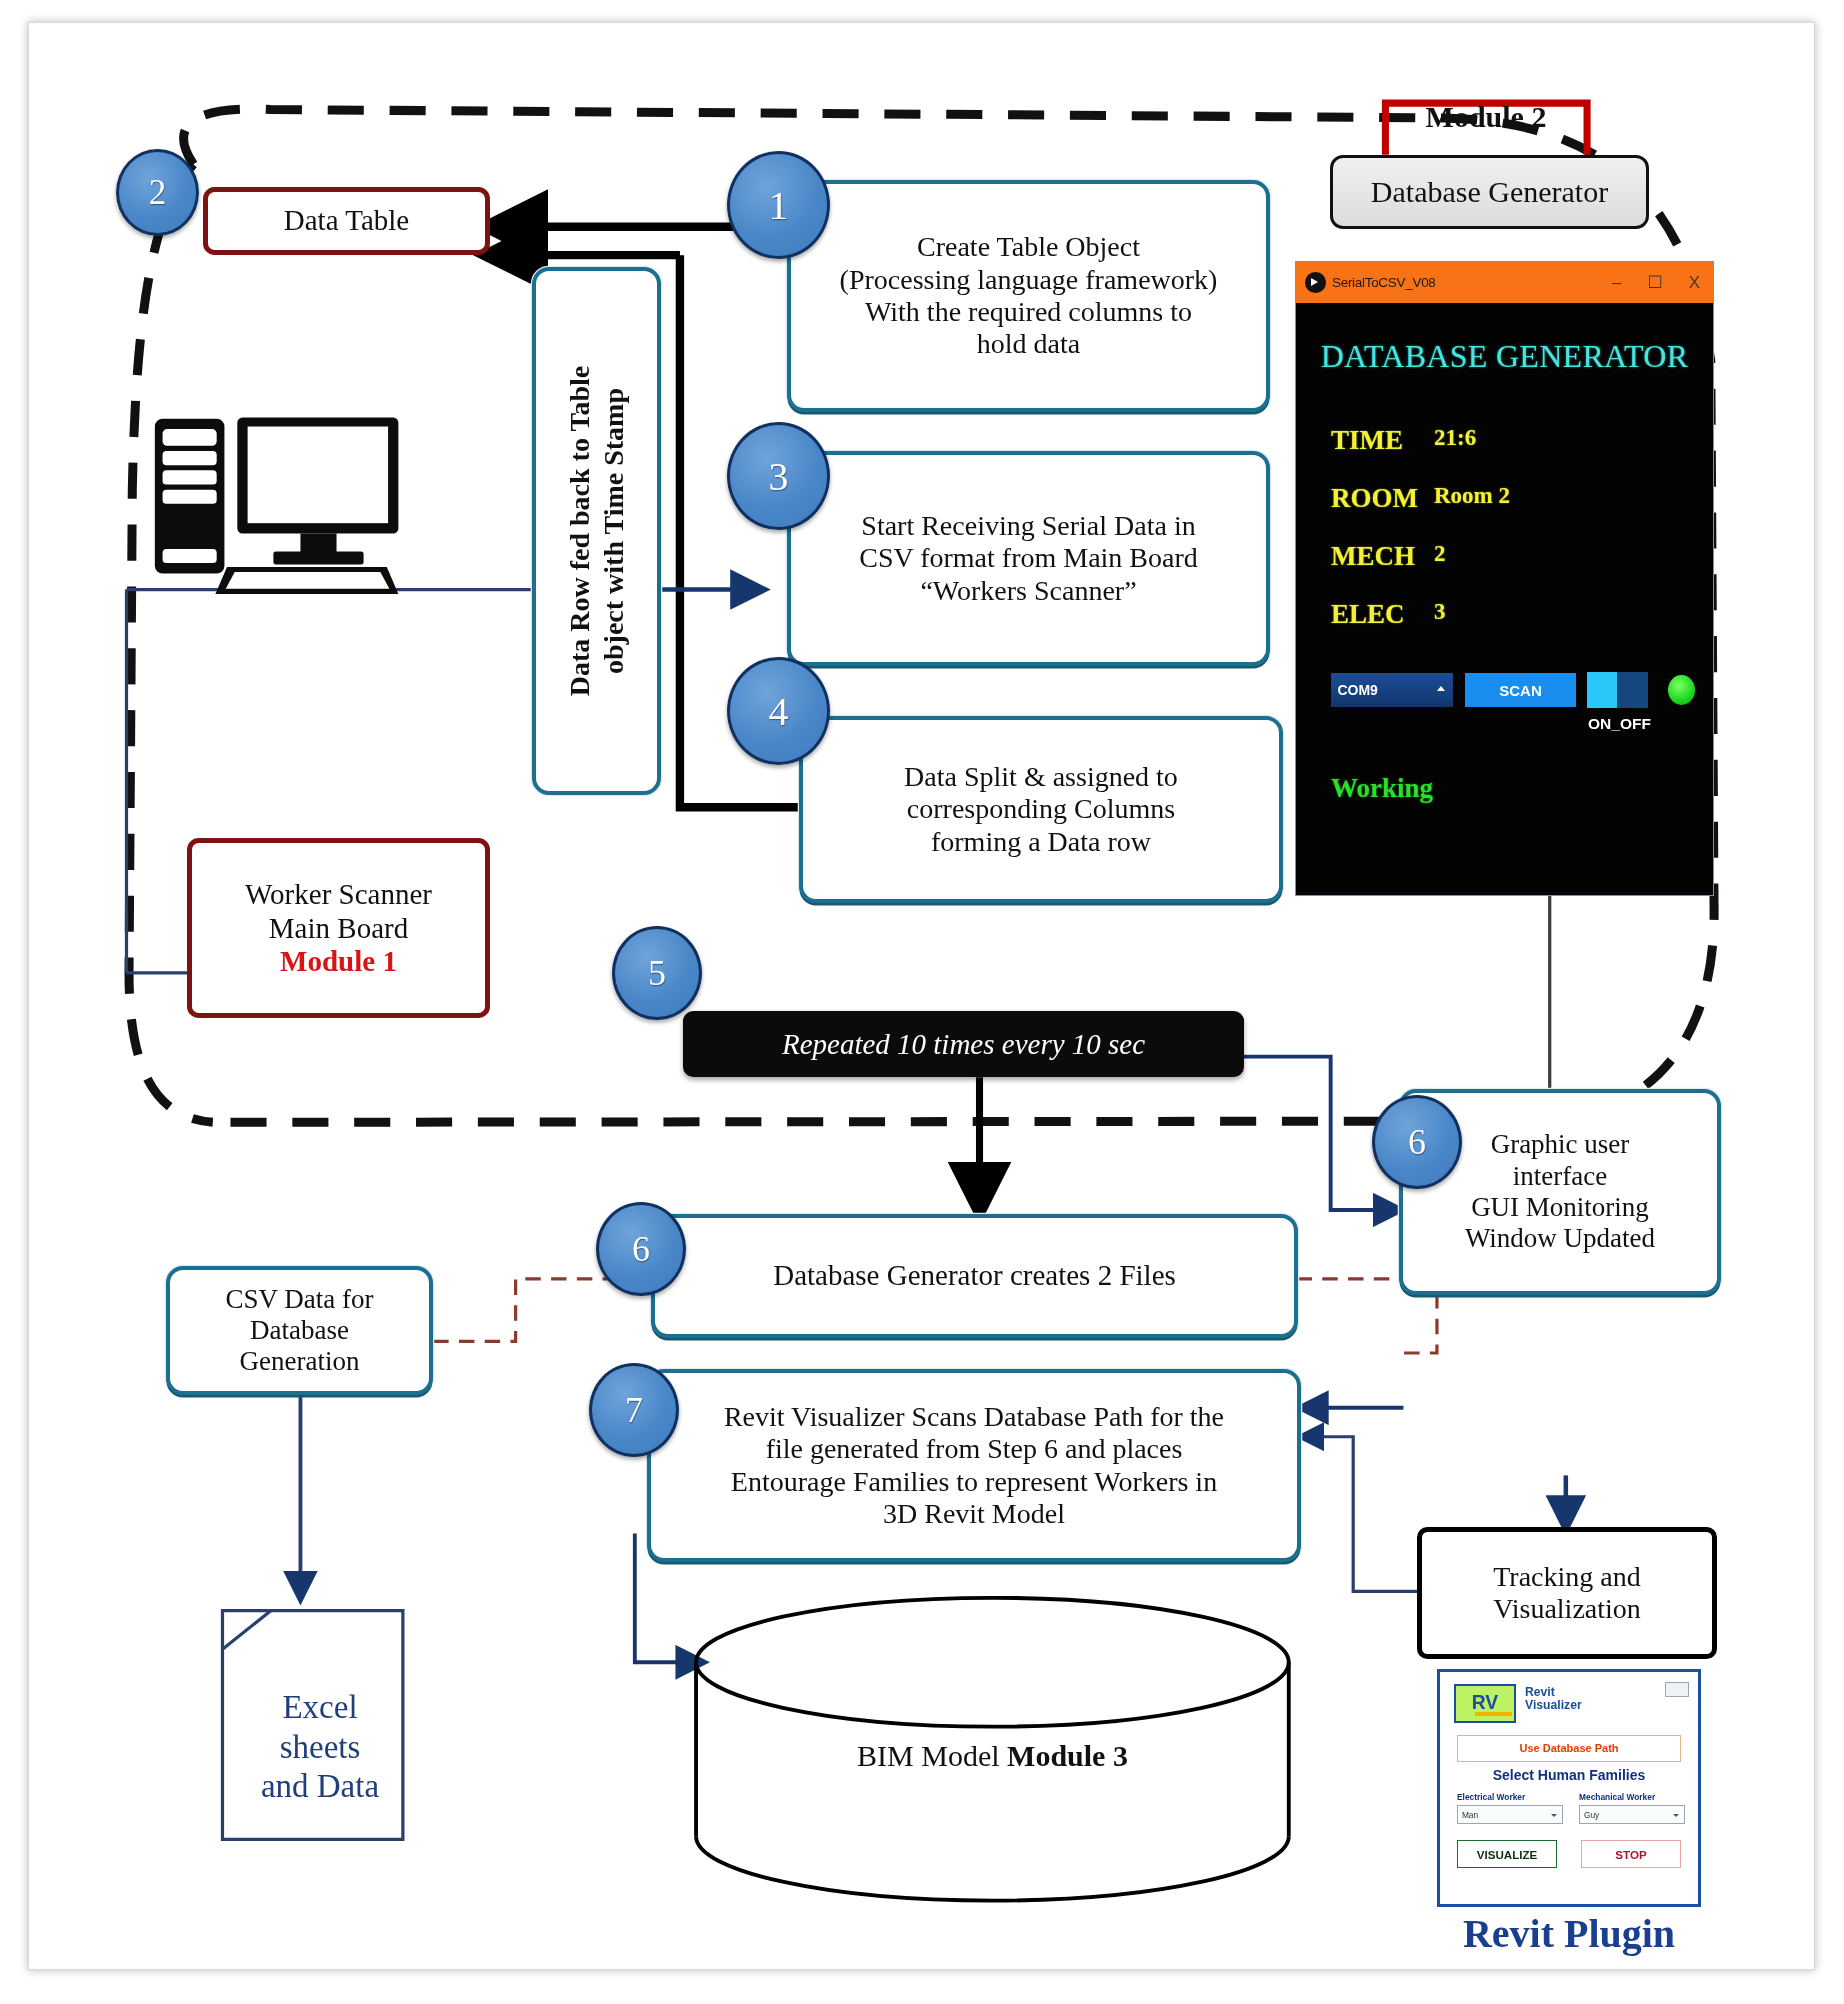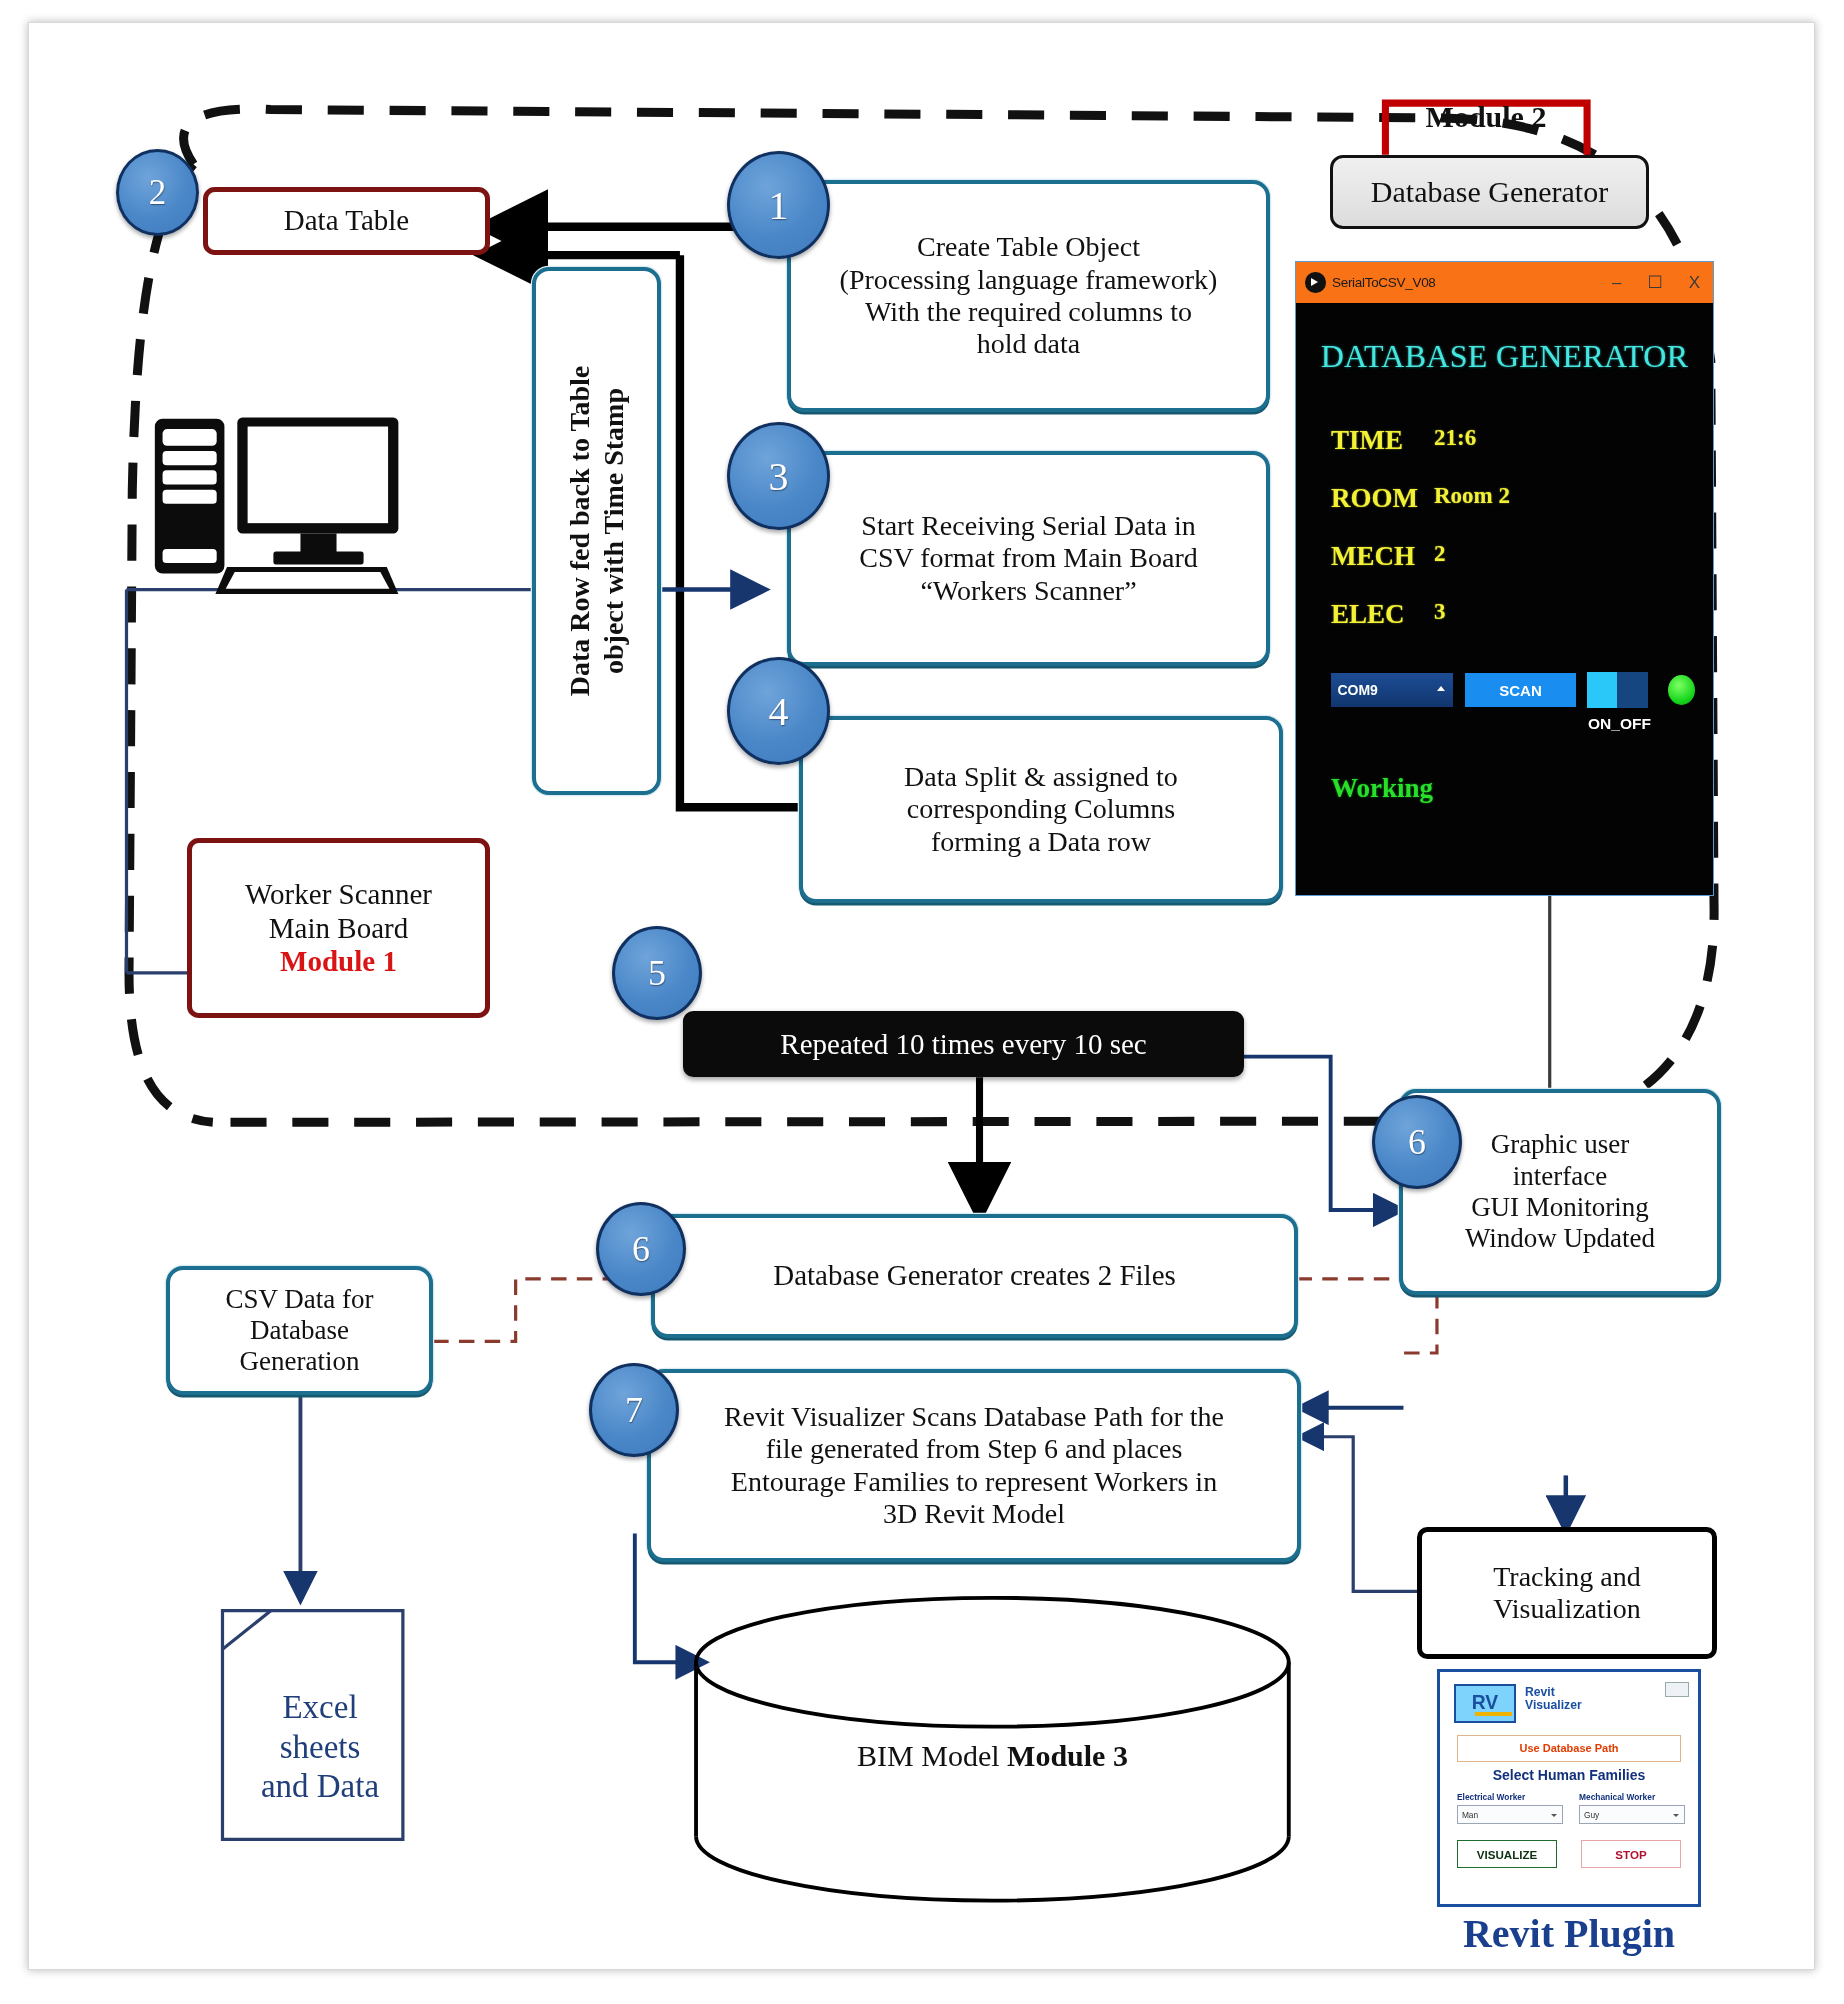--- a/index.html
+++ b/index.html
@@ -89,21 +89,21 @@
   #led{position:absolute;left:372px;top:372px;width:27px;height:30px;border-radius:50%;
         background:radial-gradient(circle at 40% 35%,#7dff62,#13d41a 65%,#0aa112);}
   #status{position:absolute;left:35px;top:470px;color:#27e02a;
         font-family:"Liberation Serif",serif;font-size:27px;font-weight:bold;
         text-shadow:0 0 2.6px rgba(39,224,42,.5);}
 
   
   #revit-panel{position:absolute;box-sizing:border-box;background:#ffffff;
         border:3.9px solid #1a4fa0;z-index:25;}
   #rv-logo{position:absolute;left:14px;top:11.6px;width:62px;height:39px;
-        border:2.6px solid #1a4fa0;box-sizing:border-box;background:#7dd3fc;
+        border:2.6px solid #1a4fa0;box-sizing:border-box;background:#bef264;
         display:flex;align-items:center;justify-content:center;
         color:#1a4fa0;font-family:"Liberation Sans",sans-serif;font-weight:bold;font-size:19.3px;}
   #rv-logo-bar{position:absolute;left:19.3px;bottom:4.5px;width:37px;height:4.5px;background:#f0b400;}
   #rv-title{position:absolute;left:85px;top:14px;color:#1a4fa0;
         font-family:"Liberation Sans",sans-serif;font-weight:bold;font-size:12.2px;line-height:1.1;}
   #rv-min{position:absolute;right:9px;top:10.3px;width:22px;height:13px;border:0.6px solid #9aa;
         background:#eef1f5;}
   #rv-dbpath{position:absolute;left:17px;top:63px;right:17px;height:24.5px;border:1.3px solid #e0b48a;
         display:flex;align-items:center;justify-content:center;color:#e23b00;
         font-family:"Liberation Sans",sans-serif;font-weight:bold;font-size:11px;}
@@ -289,21 +289,21 @@
     </span>
   </div>
 
   <div class="node darkred" style="left:187px;top:838px;width:303px;height:180px;flex-direction:column;">
     <span class="nodetext" style="font-size:29px;">Worker Scanner</span>
     <span class="nodetext" style="font-size:29px;">Main Board</span>
     <span style="font-size:29px;color:#d91414;font-weight:bold;">Module 1</span>
   </div>
 
   <div class="circ" style="left:612px;top:926px;width:84px;height:88px;font-size:36px;">5</div>
-  <div id="repeat-banner" style="left:683px;top:1011px;width:561px;height:66px;font-size:29px;">Repeated 10 times every 10 sec</div>
+  <div id="repeat-banner" style="left:683px;top:1011px;width:561px;height:66px;font-size:29px;font-style:italic;">Repeated 10 times every 10 sec</div>
 
   <div class="circ" style="left:1372px;top:1095px;width:84px;height:88px;font-size:36px;">6</div>
   <div class="node teal" style="left:166px;top:1266px;width:267px;height:129px;padding:3.9px 9px;">
     <span class="nodetext" style="font-size:27px;">
       CSV Data for<br>Database<br>Generation
     </span>
   </div>
 
   <div class="node teal" style="left:1399px;top:1089px;width:322px;height:206px;padding:5.2px 10.3px;">
     <span class="nodetext" style="font-size:27px;">

